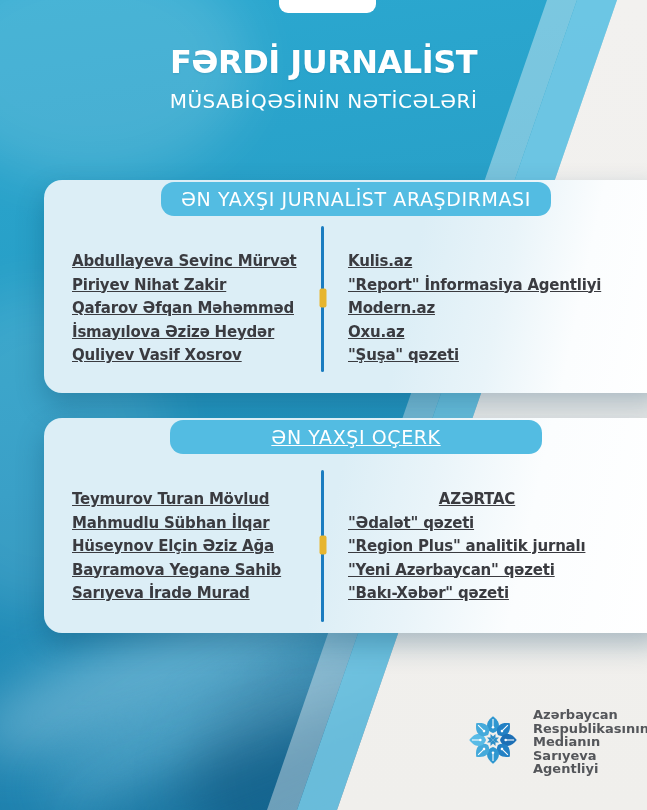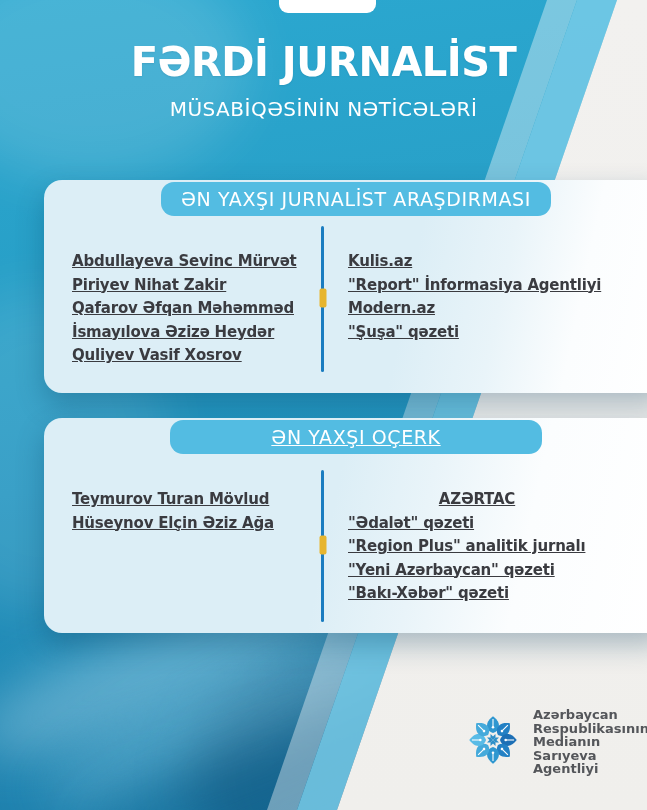--- a/index.html
+++ b/index.html
@@ -22,23 +22,23 @@
     clip-path:polygon(547px 0,577px 0,297px 810px,267px 810px);}
   .stripe-mid{position:absolute;inset:0;background:rgba(120,203,232,.85);
     clip-path:polygon(577px 0,617px 0,337px 810px,297px 810px);}
   .bg-diag{position:absolute;inset:0;background:linear-gradient(180deg,#f2f1ef 0%,#f0efec 100%);
     clip-path:polygon(617px 0,647px 0,647px 810px,337px 810px);}
   
   .top-notch{position:absolute;left:279px;top:0;width:97px;height:13px;background:#ffffff;
     border-radius:0 0 9px 9px;}
   
   .titles{position:absolute;left:0;right:0;top:40px;text-align:center;color:#ffffff;}
-  .title-main{margin:0;font-size:40px;line-height:44px;font-weight:800;letter-spacing:-.5px;
+  .title-main{margin:0;font-size:32px;line-height:44px;font-weight:800;letter-spacing:-.5px;
     text-shadow:0 1px 2px rgba(0,40,70,.10);}
-  .title-sub{margin:12px 0 0;font-size:20px;line-height:26px;font-weight:400;letter-spacing:.5px;text-align:center;}
+  .title-sub{margin:4px 0 0;font-size:20px;line-height:26px;font-weight:400;letter-spacing:.5px;text-align:center;}
   
   .card{position:absolute;left:44px;width:624px;border-radius:18px;
     box-shadow:0 12px 28px rgba(8,58,92,.30);}
   .card1{top:180px;height:213px;
     background:linear-gradient(102deg,#dceef6 0%,#dceef6 58%,#e9f4f9 72%,#fbfdfe 84%,#ffffff 100%);}
   .card2{top:418px;height:215px;
     background:linear-gradient(102deg,#dceef6 0%,#dceef6 46%,#e9f4f9 60%,#fbfdfe 76%,#ffffff 100%);}
   .pill{position:absolute;top:2px;left:50%;transform:translateX(-50%);height:34px;
     background:#53bce2;color:#ffffff;border-radius:13px;
     display:flex;align-items:center;justify-content:center;
@@ -91,29 +91,33 @@
       <li>Piriyev Nihat Zakir</li>
       <li>Qafarov Əfqan Məhəmməd</li>
       <li>İsmayılova Əzizə Heydər</li>
       <li>Quliyev Vasif Xosrov</li>
     </ul>
     <div class="divider"></div>
     <ul class="col outlets">
       <li>Kulis.az</li>
       <li>"Report" İnformasiya Agentliyi</li>
       <li>Modern.az</li>
+      <li>Oxu.az</li>
       <li>"Şuşa" qəzeti</li>
     </ul>
   </section>
 
   <section class="card card2">
     <div class="pill">ƏN YAXŞI OÇERK</div>
     <ul class="col names">
       <li>Teymurov Turan Mövlud</li>
+      <li>Mahmudlu Sübhan İlqar</li>
       <li>Hüseynov Elçin Əziz Ağa</li>
+      <li>Bayramova Yeganə Sahib</li>
+      <li>Sarıyeva İradə Murad</li>
     </ul>
     <div class="divider"></div>
     <ul class="col outlets">
       <li class="indent">AZƏRTAC</li>
       <li>"Ədalət" qəzeti</li>
       <li>"Region Plus" analitik jurnalı</li>
       <li>"Yeni Azərbaycan" qəzeti</li>
       <li>"Bakı-Xəbər" qəzeti</li>
     </ul>
   </section>

